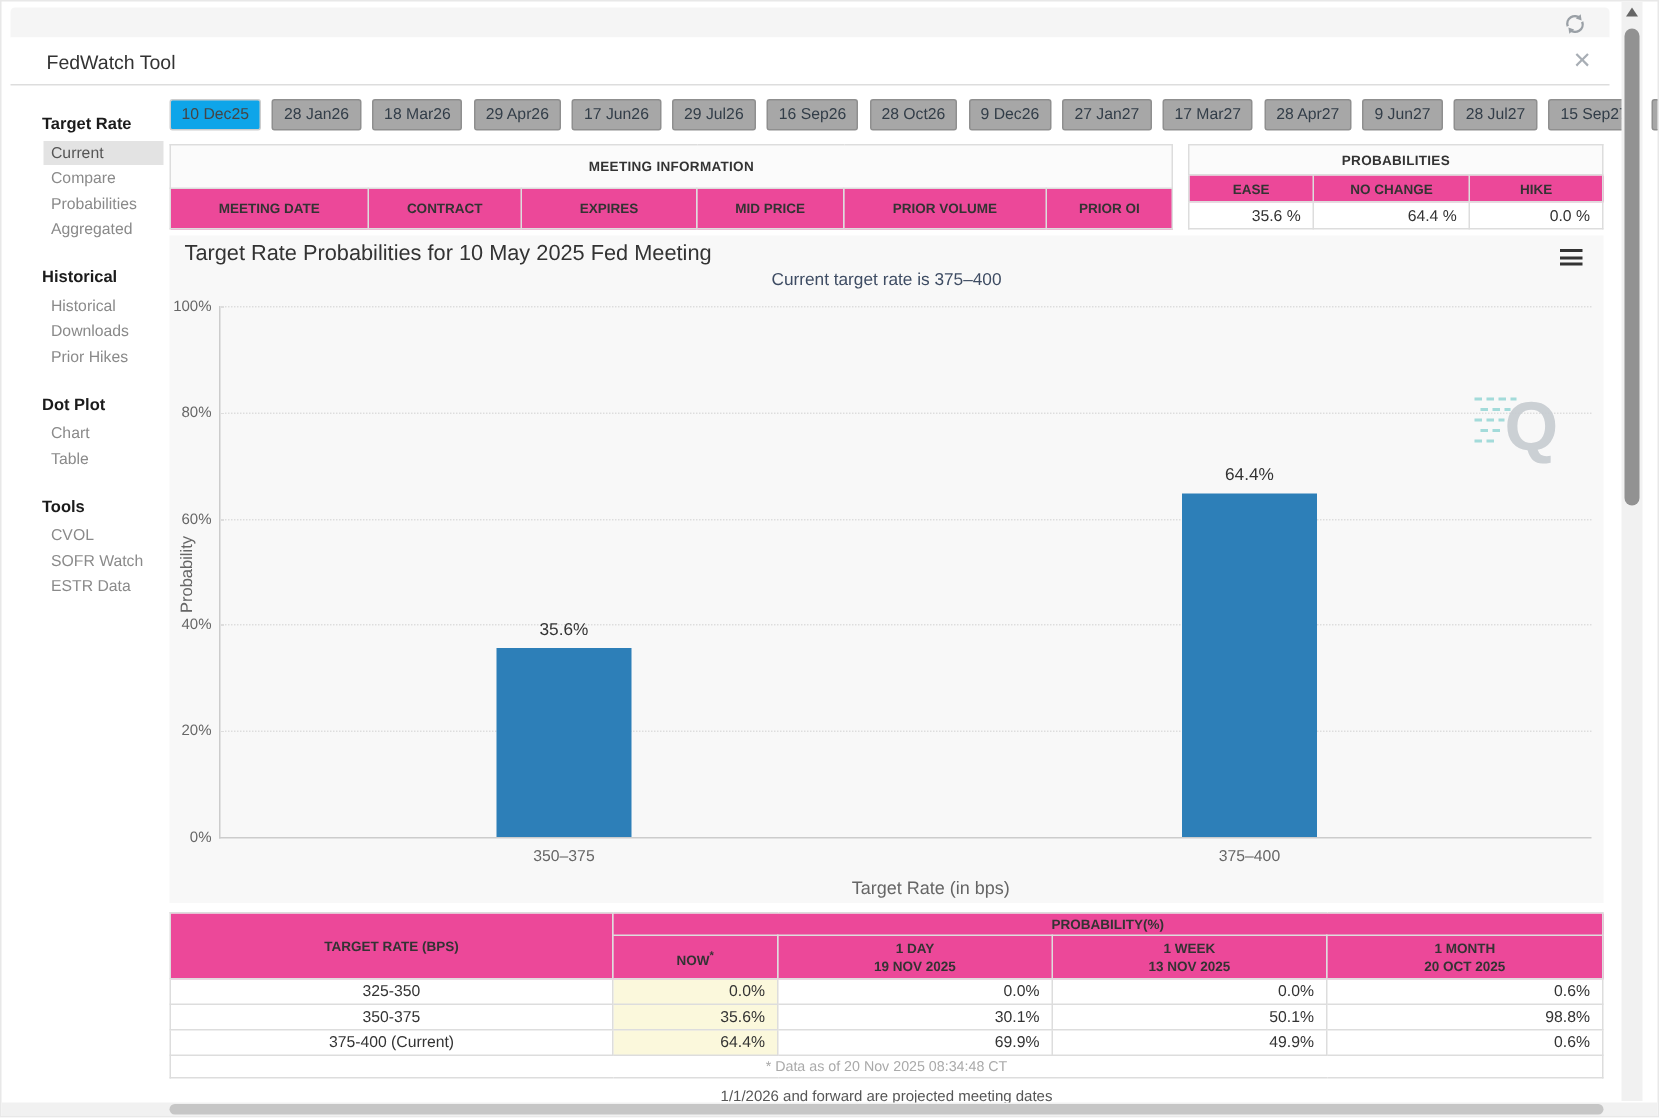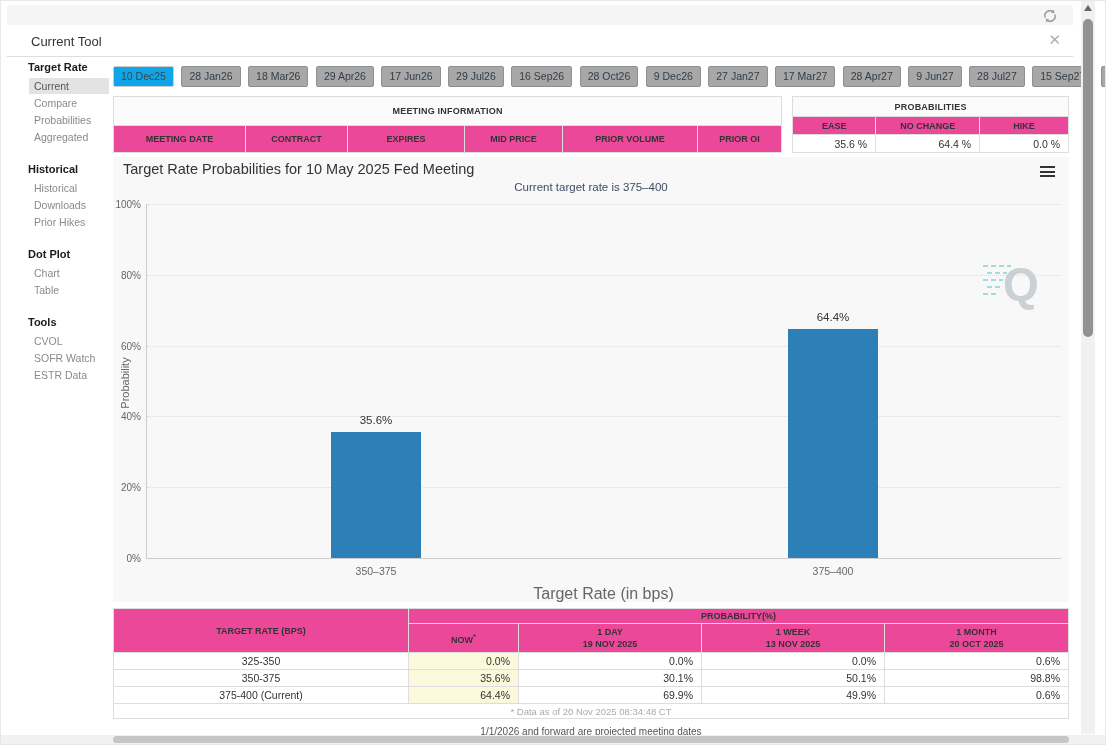--- a/index.html
+++ b/index.html
@@ -11,21 +11,21 @@
   .refresh-btn { position:absolute; right:14px; top:2px; width:18px; height:18px; cursor:pointer; }
 
   
   .titlebar { position:absolute; left:6px; top:24px; width:1066px; height:32px; background:#fff; border-bottom:1px solid #ddd; }
   .titlebar .title { position:absolute; left:24px; top:9px; font-size:13px; color:#333; }
   .close-x { position:absolute; right:12px; top:6px; font-size:15px; color:#a8aeb5; cursor:pointer; font-weight:400; }
 
   
   .sidebar { position:absolute; left:0; top:56px; width:112px; }
   .sb-section { margin:18px 0 0 27px; }
-  .sb-section:first-child { margin-top:4px; }
+  .sb-section:first-child { margin-top:20px; }
   .sb-heading { font-size:11px; font-weight:bold; color:#1b1b1b; margin-bottom:5px; }
   .sb-item { font-size:10.5px; color:#8a8a8a; padding:2px 5px; margin:1px 0 1px 1px; width:80px; cursor:pointer; }
   .sb-item.selected { background:#e3e3e3; color:#555; }
 
   
   .main { position:absolute; left:112px; top:56px; width:956px; }
 
   
   .tabs { margin-top:9px; height:22px; white-space:nowrap; }
   .tab { display:inline-block; font-size:10.5px; color:#323d48; background:#a7a7a7; border:1px solid #8f8f8f; border-radius:2px; padding:3px 7px 4px 7px; margin-right:3px; cursor:pointer; }
@@ -47,21 +47,21 @@
   .chart-title { position:absolute; left:10px; top:4px; font-size:14.5px; color:#333; }
   .chart-subtitle { position:absolute; left:0; right:0; top:24px; text-align:center; font-size:11.5px; color:#3e4c63; }
   .chart-menu { position:absolute; right:14px; top:9px; width:15px; height:12px; cursor:pointer; }
   .chart-menu span { display:block; height:2px; background:#333; margin-bottom:2.5px; }
   .plot { position:absolute; left:33px; top:47px; width:915px; height:355px; border-left:1px solid #ccc; border-bottom:1px solid #ccc; }
   .gridline { position:absolute; left:0; right:0; height:0; border-top:1px dotted #ddd; }
   .ytick { position:absolute; right:100%; margin-right:6px; width:36px; text-align:right; font-size:10px; color:#666; }
   .bar { position:absolute; bottom:0; width:90px; background:#2d7fb8; }
   .bar-label { position:absolute; width:120px; text-align:center; font-size:11.5px; color:#333; }
   .xcat { position:absolute; top:100%; margin-top:7px; width:120px; text-align:center; font-size:10.5px; color:#666; }
-  .x-title { position:absolute; left:33px; width:915px; top:428px; text-align:center; font-size:16px; color:#666; }
+  .x-title { position:absolute; left:50px; width:915px; top:428px; text-align:center; font-size:12px; color:#666; }
   .y-title { position:absolute; left:-14px; top:220px; transform:rotate(-90deg); font-size:11px; color:#666; }
   .watermark { position:absolute; right:18px; top:46px; opacity:.9; }
 
   
   .bt-wrap { margin-top:6px; }
   .bt { width:956px; }
   .bt .col-hd { height:14px; }
   .bt .sub-hd { height:27px; line-height:12px; }
   .bt .cell { height:17px; }
   .now-cell { background:#fbf8dc; }
@@ -85,21 +85,21 @@
       <svg width="18" height="18" viewBox="0 0 18 18">
         <path d="M4.2 10.5 A5 5 0 0 1 12.5 5.3" fill="none" stroke="#9aa0a6" stroke-width="1.6"></path>
         <polygon points="12.8,2.5 13.4,6.6 9.6,5.4" fill="#9aa0a6"></polygon>
         <path d="M13.8 7.5 A5 5 0 0 1 5.5 12.7" fill="none" stroke="#9aa0a6" stroke-width="1.6"></path>
         <polygon points="5.2,15.5 4.6,11.4 8.4,12.6" fill="#9aa0a6"></polygon>
       </svg>
     </span>
   </div>
 
   <div class="titlebar">
-    <span class="title">Current Tool</span>
+    <span class="title">FedWatch Tool</span>
     <span class="close-x">✕</span>
   </div>
 
   <aside class="sidebar">
     <div class="sb-section">
       <div class="sb-heading">Target Rate</div>
       <div class="sb-item selected">Current</div>
       <div class="sb-item">Compare</div>
       <div class="sb-item">Probabilities</div>
       <div class="sb-item">Aggregated</div>

